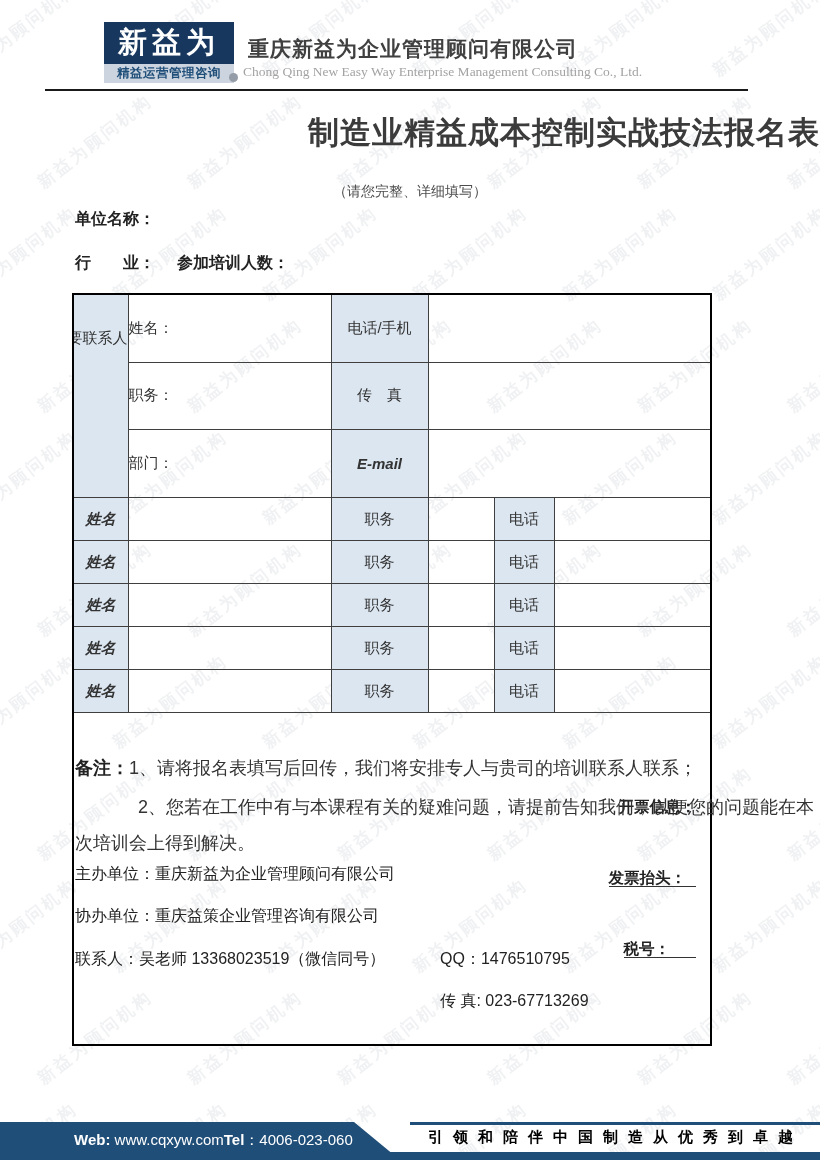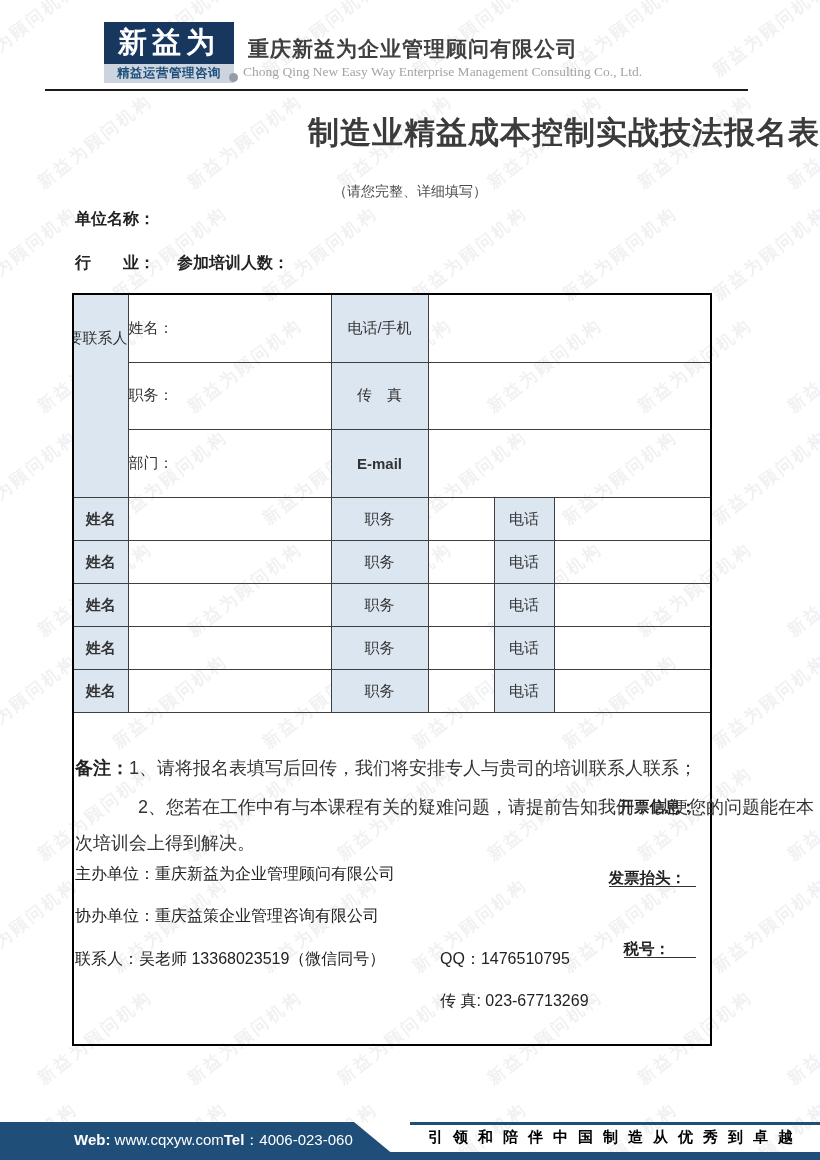--- a/index.html
+++ b/index.html
@@ -39,21 +39,21 @@
   .industry-field .gap{display:inline-block;width:22px;}
 
   
   table.reg{position:absolute;left:72px;top:293px;width:638px;border-collapse:collapse;
     table-layout:fixed;font-size:15px;color:#333;}
   table.reg td{border:1px solid #3f3f3f;padding:0;overflow:hidden;white-space:pre;}
   table.reg{border:2px solid #000;}
   td.blue{background:#dce6f1;}
   td.center{text-align:center;}
   td.fieldcell{padding-left:10px;text-align:left;}
-  td.b{font-weight:bold;}
+  td.b{font-weight:bold;font-style:italic;}
   .group-cell{display:flex;justify-content:flex-end;height:134px;
     font-weight:normal;}
   .billing-cell-inner{padding:14px 14px 0 12px;font-weight:bold;font-size:15.5px;color:#222;}
   .billing-line{margin-bottom:14px;}
   .u1{border-bottom:1.5px solid #333;padding-right:10px;}
   .u2{border-bottom:1.5px solid #333;padding-right:26px;}
 
   
   .note{font-size:18px;color:#333;}
   .note1{left:75px;top:756px;}

